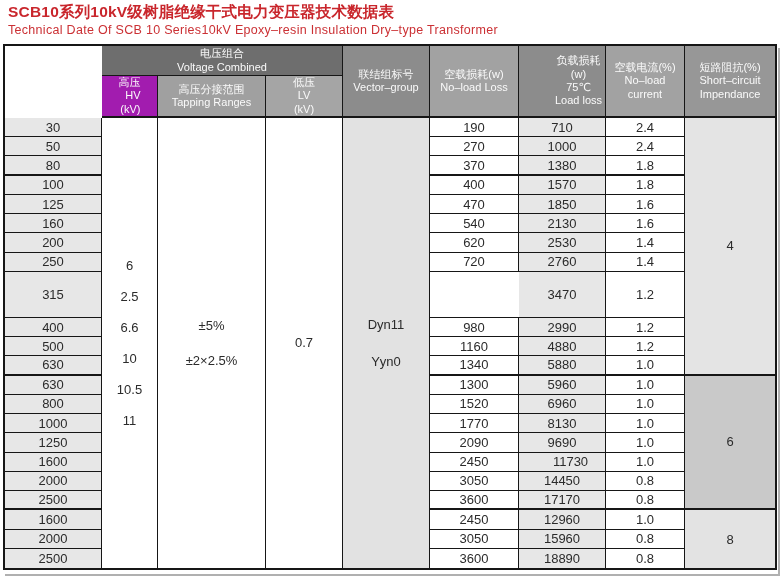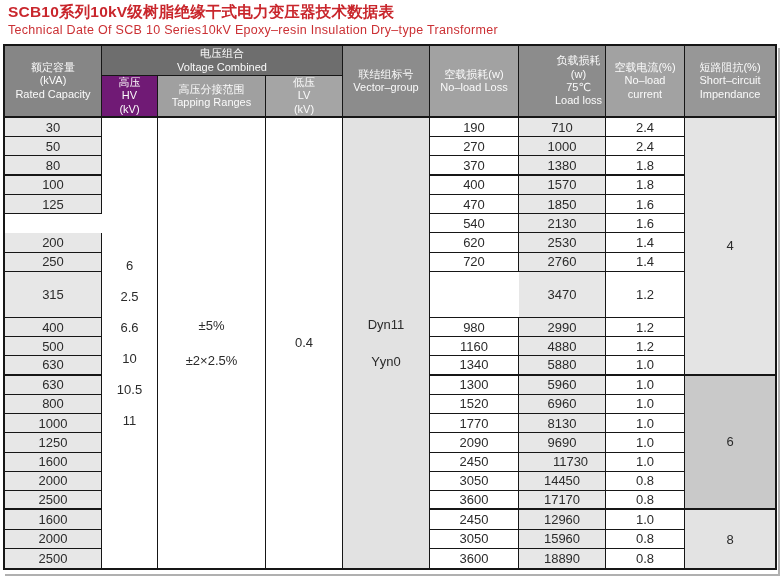--- a/index.html
+++ b/index.html
@@ -27,21 +27,21 @@
     border-right:1px solid #161616;border-bottom:1px solid #161616;
     box-sizing:border-box;overflow:hidden;
   }
   .hdr{
     font-size:11px;line-height:1.22;color:#fafafa;text-align:center;
     white-space:pre-line;border-bottom-width:2px;
   }
   
   .h-cap{grid-column:1;grid-row:1/3;background:#868686;}
   .h-vc {grid-column:2/5;grid-row:1;background:#6e6e6e;border-bottom-width:1px;}
-  .h-hv {grid-column:2;grid-row:2;background:#701a75;}
+  .h-hv {grid-column:2;grid-row:2;background:#a21caf;text-align:right;}
   .h-tap{grid-column:3;grid-row:2;background:#a0a0a0;}
   .h-lv {grid-column:4;grid-row:2;background:#a5a5a5;}
   .h-vec{grid-column:5;grid-row:1/3;background:#8c8c8c;}
   .h-nll{grid-column:6;grid-row:1/3;background:#a2a2a2;}
   .h-ll {grid-column:7;grid-row:1/3;background:#8c8c8c;padding-left:33px;}
   .h-nlc{grid-column:8;grid-row:1/3;background:#a2a2a2;}
   .h-imp{grid-column:9;grid-row:1/3;background:#979797;border-right:none;}
   
   .merged{flex-direction:column;border-bottom:none;font-size:13px;color:#2b2b2b;}
   .m-hv {grid-column:2;grid-row:3/25;gap:16px;background:#ffffff;}
@@ -67,23 +67,20 @@
 </head>
 <body>
 
 <div class="page">
 
   <div class="title">SCB10系列10kV级树脂绝缘干式电力变压器技术数据表</div>
   <div class="subtitle">Technical Date Of SCB 10 Series10kV Epoxy–resin Insulation Dry–type Transformer</div>
 
   <div class="tbl">
 
-    <div class="cell hdr h-cap">额定容量
-(kVA)
-Rated Capacity</div>
     <div class="cell hdr h-vc">电压组合
 Voltage Combined</div>
     <div class="cell hdr h-hv">高压
 HV
 (kV)</div>
     <div class="cell hdr h-tap">高压分接范围
 Tapping Ranges</div>
     <div class="cell hdr h-lv">低压
 LV
 (kV)</div>
@@ -107,21 +104,21 @@
       <span>6.6</span>
       <span>10</span>
       <span>10.5</span>
       <span>11</span>
     </div>
     <div class="cell merged m-tap">
       <span>±5%</span>
       <span>±2×2.5%</span>
     </div>
     <div class="cell merged m-lv">
-      <span>0.4</span>
+      <span>0.7</span>
     </div>
     <div class="cell merged m-vec">
       <span>Dyn11</span>
       <span>Yyn0</span>
     </div>
     <div class="cell imp imp-a">4</div>
     <div class="cell imp imp-b">6</div>
     <div class="cell imp imp-c">8</div>
 
   <div class="cell data c-cap" style="grid-row: 3;">30</div>
@@ -137,20 +134,21 @@
       <div class="cell data c-ll group-end" style="grid-row: 5;">1380</div>
       <div class="cell data c-nlc group-end" style="grid-row: 5;">1.8</div>
       <div class="cell data c-cap" style="grid-row: 6;">100</div>
       <div class="cell data c-nll" style="grid-row: 6;">400</div>
       <div class="cell data c-ll" style="grid-row: 6;">1570</div>
       <div class="cell data c-nlc" style="grid-row: 6;">1.8</div>
       <div class="cell data c-cap" style="grid-row: 7;">125</div>
       <div class="cell data c-nll" style="grid-row: 7;">470</div>
       <div class="cell data c-ll" style="grid-row: 7;">1850</div>
       <div class="cell data c-nlc" style="grid-row: 7;">1.6</div>
+      <div class="cell data c-cap" style="grid-row: 8;">160</div>
       <div class="cell data c-nll" style="grid-row: 8;">540</div>
       <div class="cell data c-ll" style="grid-row: 8;">2130</div>
       <div class="cell data c-nlc" style="grid-row: 8;">1.6</div>
       <div class="cell data c-cap" style="grid-row: 9;">200</div>
       <div class="cell data c-nll" style="grid-row: 9;">620</div>
       <div class="cell data c-ll" style="grid-row: 9;">2530</div>
       <div class="cell data c-nlc" style="grid-row: 9;">1.4</div>
       <div class="cell data c-cap" style="grid-row: 10;">250</div>
       <div class="cell data c-nll" style="grid-row: 10;">720</div>
       <div class="cell data c-ll" style="grid-row: 10;">2760</div>

